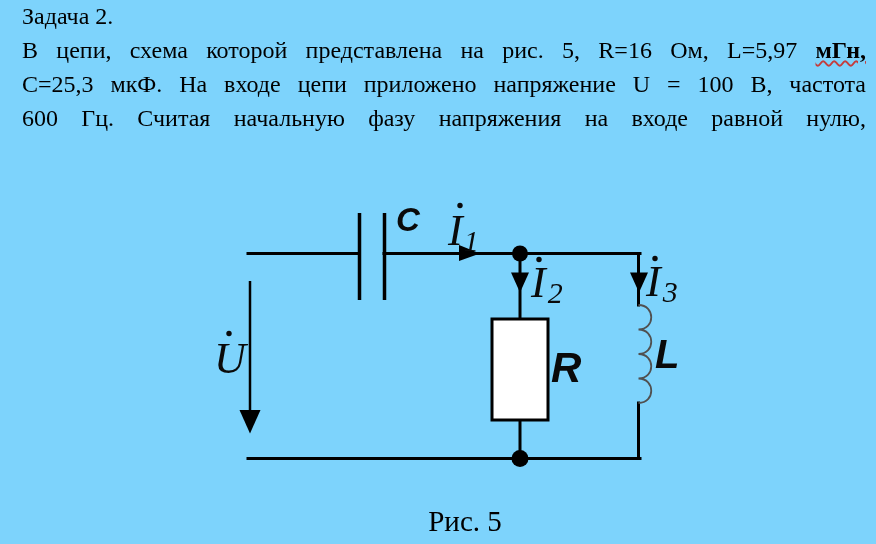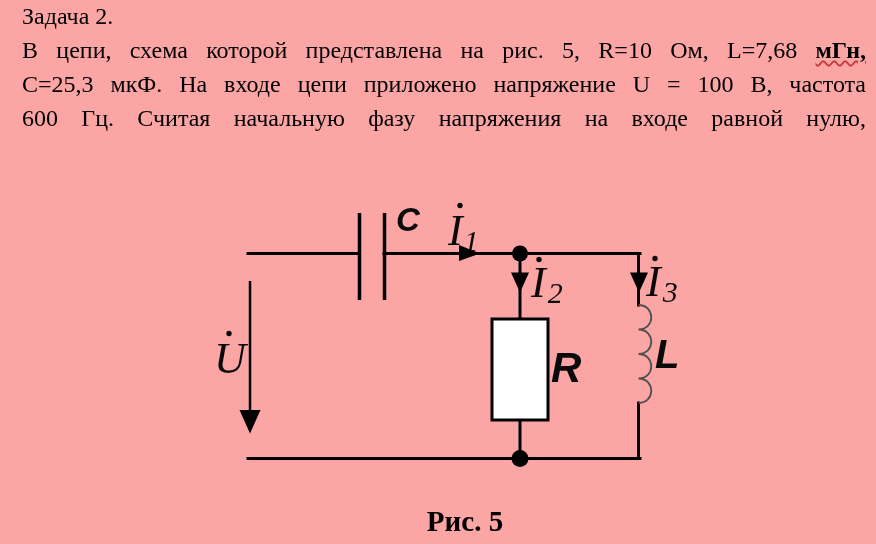--- a/index.html
+++ b/index.html
@@ -4,21 +4,21 @@
 <style>
   html, body {
     margin: 0; padding: 0;
     width: 876px; height: 544px;
     background: #ffffff;
     overflow: hidden;
   }
   .page {
     position: relative;
     width: 876px; height: 544px;
-    background: #fca5a5;
+    background: #7dd3fc;
     font-family: "Liberation Serif", serif;
     color: #000;
   }
   .text-block {
     position: absolute;
     left: 22px; top: -1px;
     width: 844px;
     font-size: 24px;
     line-height: 34px;
     color: #000;
@@ -41,21 +41,20 @@
     left: 0; top: 0;
     width: 876px; height: 544px;
   }
   .caption {
     position: absolute;
     left: 180px; top: 505px;
     width: 570px;
     text-align: center;
     font-size: 29px;
     color: #000;
-    font-weight: bold;
   }
   
   .w   { stroke: #000; stroke-width: 3; fill: none; stroke-linecap: square; }
   .thin{ stroke: #000; stroke-width: 2.5; fill: none; }
   .plate { stroke: #000; stroke-width: 3.5; fill: none; }
   .coil { stroke: #505050; stroke-width: 1.8; fill: none; }
   .arrow { fill: #000; stroke: none; }
   .node  { fill: #000; stroke: none; }
   .dot   { fill: #0a0a0a; stroke: none; }
   .rbox  { fill: #fff; stroke: #000; stroke-width: 3; }
@@ -66,21 +65,21 @@
   .lbl-r { font-size: 42px; }
   .lbl-l { font-size: 40px; }
 </style>
 </head>
 <body>
 
 <div class="page">
 
   <div class="text-block">
     <div class="line">Задача 2.</div>
-    <div class="line just"><span>В цепи, схема которой представлена на рис. 5, R=10 Ом, L=7,68</span> <span class="spell">мГн,</span></div>
+    <div class="line just"><span>В цепи, схема которой представлена на рис. 5, R=16 Ом, L=5,97</span> <span class="spell">мГн,</span></div>
     <div class="line just">С=25,3 мкФ. На входе цепи приложено напряжение U = 100 В, частота</div>
     <div class="line just">600 Гц. Считая начальную фазу напряжения на входе равной нулю,</div>
   </div>
 
   <svg class="figure-svg" viewBox="0 0 876 544" aria-hidden="true">
 
     <g>
       <line class="w" x1="248" y1="253.5" x2="359" y2="253.5"></line>
       <line class="w" x1="384" y1="253.5" x2="640" y2="253.5"></line>
       <line class="w" x1="638.5" y1="253.5" x2="638.5" y2="305"></line>

